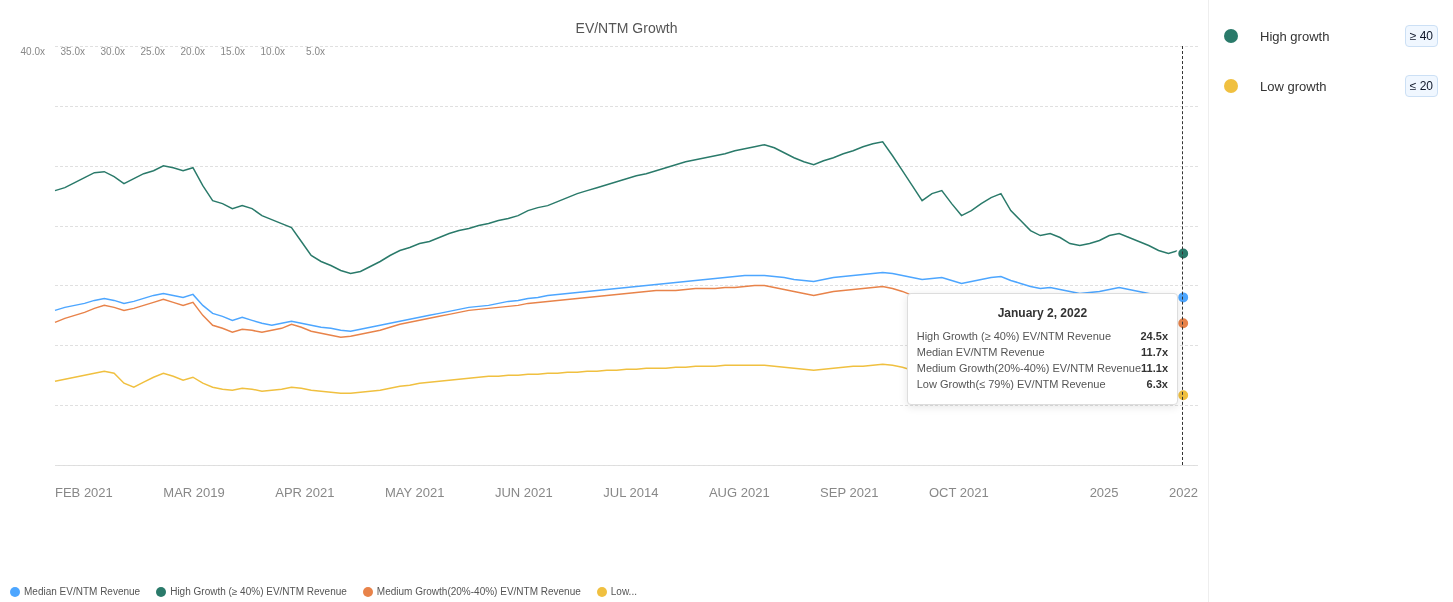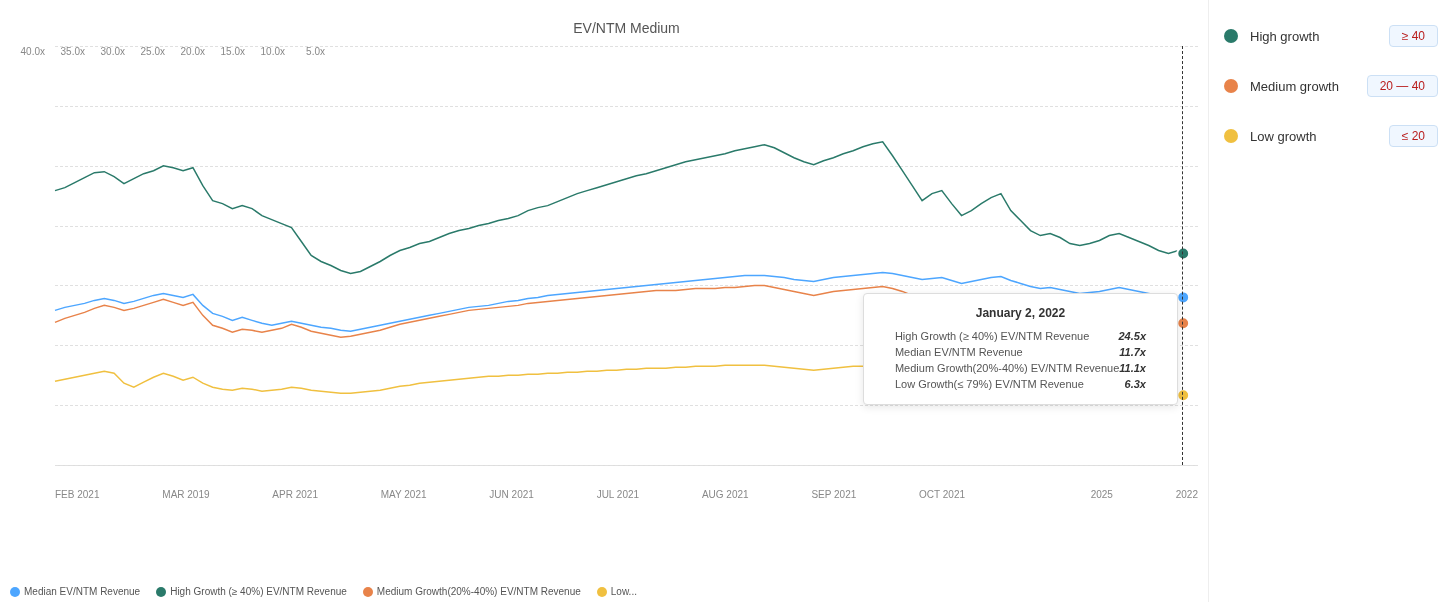--- a/index.html
+++ b/index.html
@@ -58,21 +58,21 @@
     }
     .x-axis {
       position: absolute;
       bottom: -35px;
       left: 0;
       right: 0;
       display: flex;
       justify-content: space-between;
     }
     .x-label {
-      font-size: 10px;
+      font-size: 13px;
       color: #888;
       text-align: center;
     }
     .dashed-line {
       position: absolute;
       right: 15px;
       top: 0;
       bottom: 0;
       border-right: 1.5px dashed #333;
       z-index: 5;
@@ -111,54 +111,54 @@
       width: 245px;
       padding: 15px 15px;
       border-left: 1px solid #eee;
       display: flex;
       flex-direction: column;
       gap: 8px;
     }
     .sidebar-row {
       display: flex;
       align-items: center;
-      gap: 12px;
+      gap: 22px;
       padding: 10px 0;
     }
     .sidebar-dot {
       width: 14px;
       height: 14px;
       border-radius: 50%;
       flex-shrink: 0;
     }
     .sidebar-label {
       font-size: 13px;
       color: #333;
       flex: 1;
     }
     .sidebar-badge {
       display: flex;
       align-items: center;
       gap: 4px;
       border: 1px solid #cce0f5;
       border-radius: 4px;
-      padding: 3px 12px;
+      padding: 3px 4px;
       font-size: 12px;
-      color: #b91c1c;
+      color: #0f172a;
       background: #f0f7ff;
       white-space: nowrap;
     }
     .tooltip-box {
       position: absolute;
       bottom: 60px;
       right: 20px;
       background: #fff;
       border: 1px solid #ddd;
       border-radius: 4px;
-      padding: 12px 31px;
+      padding: 12px 9px;
       font-size: 11px;
       color: #333;
       z-index: 20;
       min-width: 240px;
       box-shadow: 0 2px 8px rgba(0,0,0,0.1);
     }
     .tooltip-date {
       font-size: 12px;
       font-weight: 600;
       color: #333;
@@ -170,29 +170,28 @@
       justify-content: space-between;
       padding: 2px 0;
     }
     .tooltip-key {
       color: #555;
       font-size: 11px;
     }
     .tooltip-val {
       font-weight: 600;
       font-size: 11px;
-      font-style: italic;
     }
   </style>
 </head>
 <body>
 
 <div class="container">
   <div class="chart-area">
-    <div class="chart-title">EV/NTM Medium</div>
+    <div class="chart-title">EV/NTM Growth</div>
     <div class="chart-body">
 
       <div class="y-axis">
         <span class="y-label">40.0x</span>
         <span class="y-label">35.0x</span>
         <span class="y-label">30.0x</span>
         <span class="y-label">25.0x</span>
         <span class="y-label">20.0x</span>
         <span class="y-label">15.0x</span>
         <span class="y-label">10.0x</span>
@@ -283,21 +282,21 @@
         <circle cx="1145" cy="278" r="6" fill="#e8834a" stroke="white" stroke-width="2"></circle>
         <circle cx="1145" cy="350" r="6" fill="#f0c040" stroke="white" stroke-width="2"></circle>
       </svg>
 
       <div class="x-axis">
         <span class="x-label">FEB 2021</span>
         <span class="x-label">MAR 2019</span>
         <span class="x-label">APR 2021</span>
         <span class="x-label">MAY 2021</span>
         <span class="x-label">JUN 2021</span>
-        <span class="x-label">JUL 2021</span>
+        <span class="x-label">JUL 2014</span>
         <span class="x-label">AUG 2021</span>
         <span class="x-label">SEP 2021</span>
         <span class="x-label">OCT 2021</span>
         <span class="x-label"></span>
         <span class="x-label">2025</span>
         <span class="x-label">2022</span>
       </div>
 
       <div class="tooltip-box">
         <div class="tooltip-date">January 2, 2022</div>
@@ -342,27 +341,20 @@
 
   <div class="sidebar">
     <div class="sidebar-row">
       <div class="sidebar-dot" style="background:#2a7a6a;"></div>
       <span class="sidebar-label">High growth</span>
       <div class="sidebar-badge">
         <span>≥  40</span>
       </div>
     </div>
     <div class="sidebar-row">
-      <div class="sidebar-dot" style="background:#e8834a;"></div>
-      <span class="sidebar-label">Medium growth</span>
-      <div class="sidebar-badge">
-        <span>20 — 40</span>
-      </div>
-    </div>
-    <div class="sidebar-row">
       <div class="sidebar-dot" style="background:#f0c040;"></div>
       <span class="sidebar-label">Low growth</span>
       <div class="sidebar-badge">
         <span>≤  20</span>
       </div>
     </div>
   </div>
 </div>
 
 </body></html>

